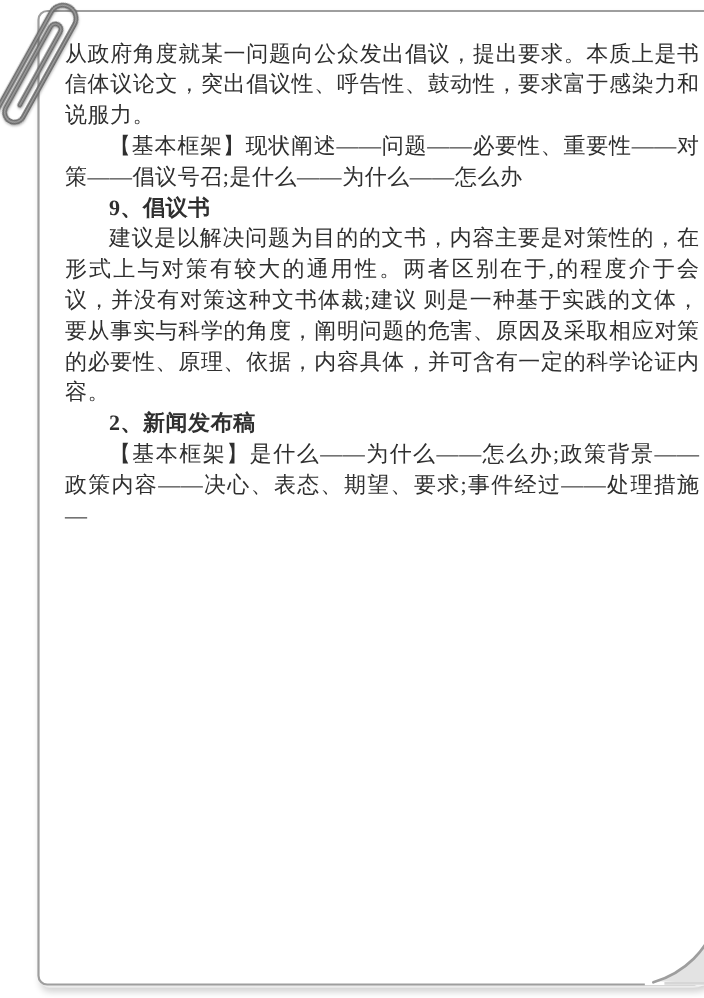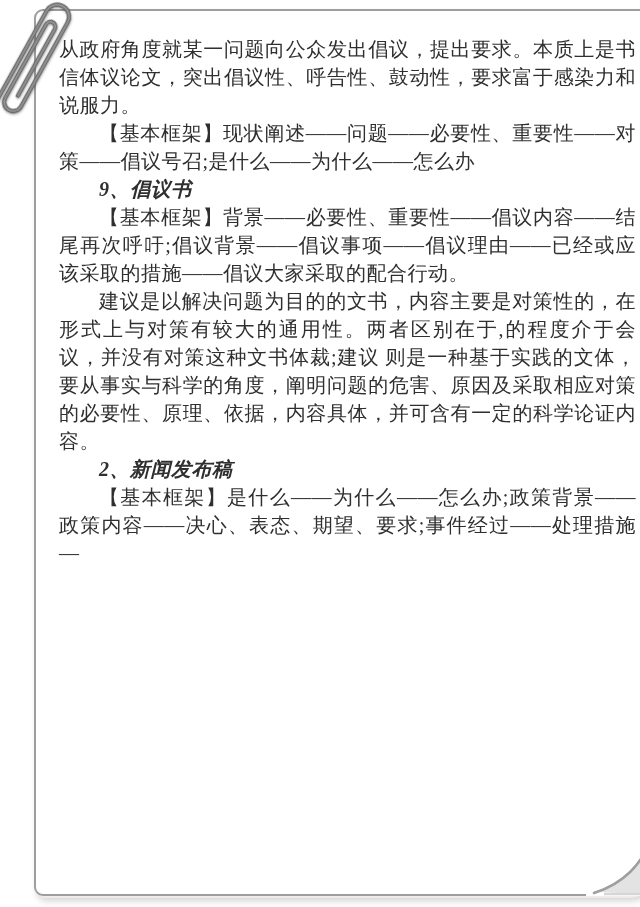--- a/index.html
+++ b/index.html
@@ -36,21 +36,20 @@
     text-align: justify;
   }
   .content p {
     margin: 0;
     text-indent: 2em;
   }
   .content p.first { text-indent: 0; }
   .content p.heading {
     font-weight: bold;
     text-align: left;
-    font-style: italic;
   }
   .frame-label { font-weight: normal; }
   .clip {
     position: absolute;
     left: 14px; top: -4px;
     width: 46px; height: 150px;
     transform: rotate(29deg);
     transform-origin: 23px 8px;
     z-index: 5;
     filter: drop-shadow(1px 1px 1px rgba(0,0,0,0.28));
@@ -72,21 +71,20 @@
 <body>
 
 <div class="stage">
 
   <div class="sheet">
 
     <div class="content">
         <p class="body first">从政府角度就某一问题向公众发出倡议，提出要求。本质上是书信体议论文，突出倡议性、呼告性、鼓动性，要求富于感染力和说服力。</p>
         <p class="body"><span class="frame-label">【基本框架】</span>现状阐述——问题——必要性、重要性——对策——倡议号召;是什么——为什么——怎么办</p>
         <p class="heading">9、倡议书</p>
-        <p class="body"><span class="frame-label">【基本框架】</span>背景——必要性、重要性——倡议内容——结尾再次呼吁;倡议背景——倡议事项——倡议理由——已经或应该采取的措施——倡议大家采取的配合行动。</p>
         <p class="body">建议是以解决问题为目的的文书，内容主要是对策性的，在形式上与对策有较大的通用性。两者区别在于,的程度介于会议，并没有对策这种文书体裁;建议 则是一种基于实践的文体，要从事实与科学的角度，阐明问题的危害、原因及采取相应对策的必要性、原理、依据，内容具体，并可含有一定的科学论证内容。</p>
         <p class="heading">2、新闻发布稿</p>
         <p class="body"><span class="frame-label">【基本框架】</span>是什么——为什么——怎么办;政策背景——政策内容——决心、表态、期望、要求;事件经过——处理措施 —</p>
       </div>
 
     <svg class="wrinkle" viewBox="0 0 14 46">
       <rect x="0" y="0" width="14" height="46" fill="#ffffff"></rect>
       <path d="M4 0 C11 9 12 16 7 24 C3 31 5 39 11 46" stroke="#a8a8a8" stroke-width="2" fill="none"></path>
     </svg>
 

